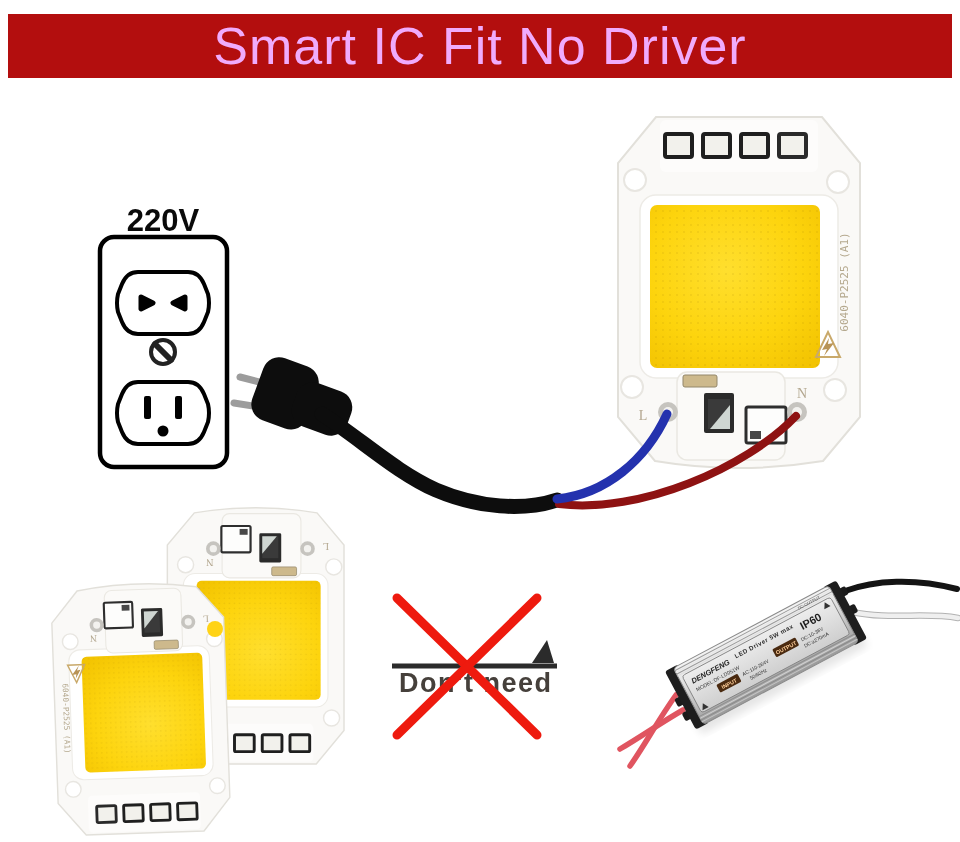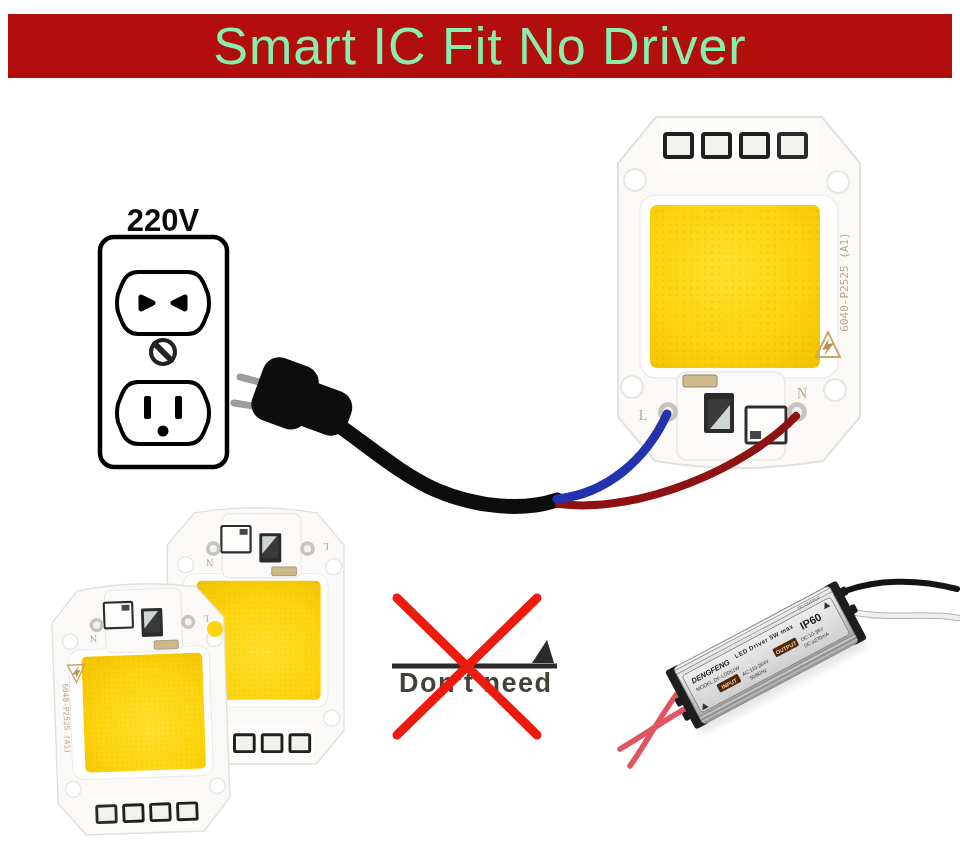--- a/index.html
+++ b/index.html
@@ -1,20 +1,20 @@
 <!DOCTYPE html>
 <html><head>
 <meta charset="utf-8">
 <style>
   html,body{margin:0;padding:0;background:#ffffff;}
   .page{position:relative;width:960px;height:842px;background:#ffffff;overflow:hidden;
         font-family:"Liberation Sans",sans-serif;}
   .banner{position:absolute;left:8px;top:14px;width:944px;height:64px;background:#b30e0e;
           display:flex;align-items:center;justify-content:center;}
-  .banner span{color:#86efac;font-size:52px;font-weight:400;letter-spacing:1px;
+  .banner span{color:#f0abfc;font-size:52px;font-weight:400;letter-spacing:1px;
                font-family:"Liberation Sans",sans-serif;}
   .scene{position:absolute;left:0;top:0;width:960px;height:842px;}
   text{font-family:"Liberation Sans",sans-serif;}
   .serif-label{font-family:"Liberation Serif",serif;}
   .marking{font-family:"DejaVu Sans Mono",monospace;}
 </style>
 </head>
 <body>
 
 <div class="page">

